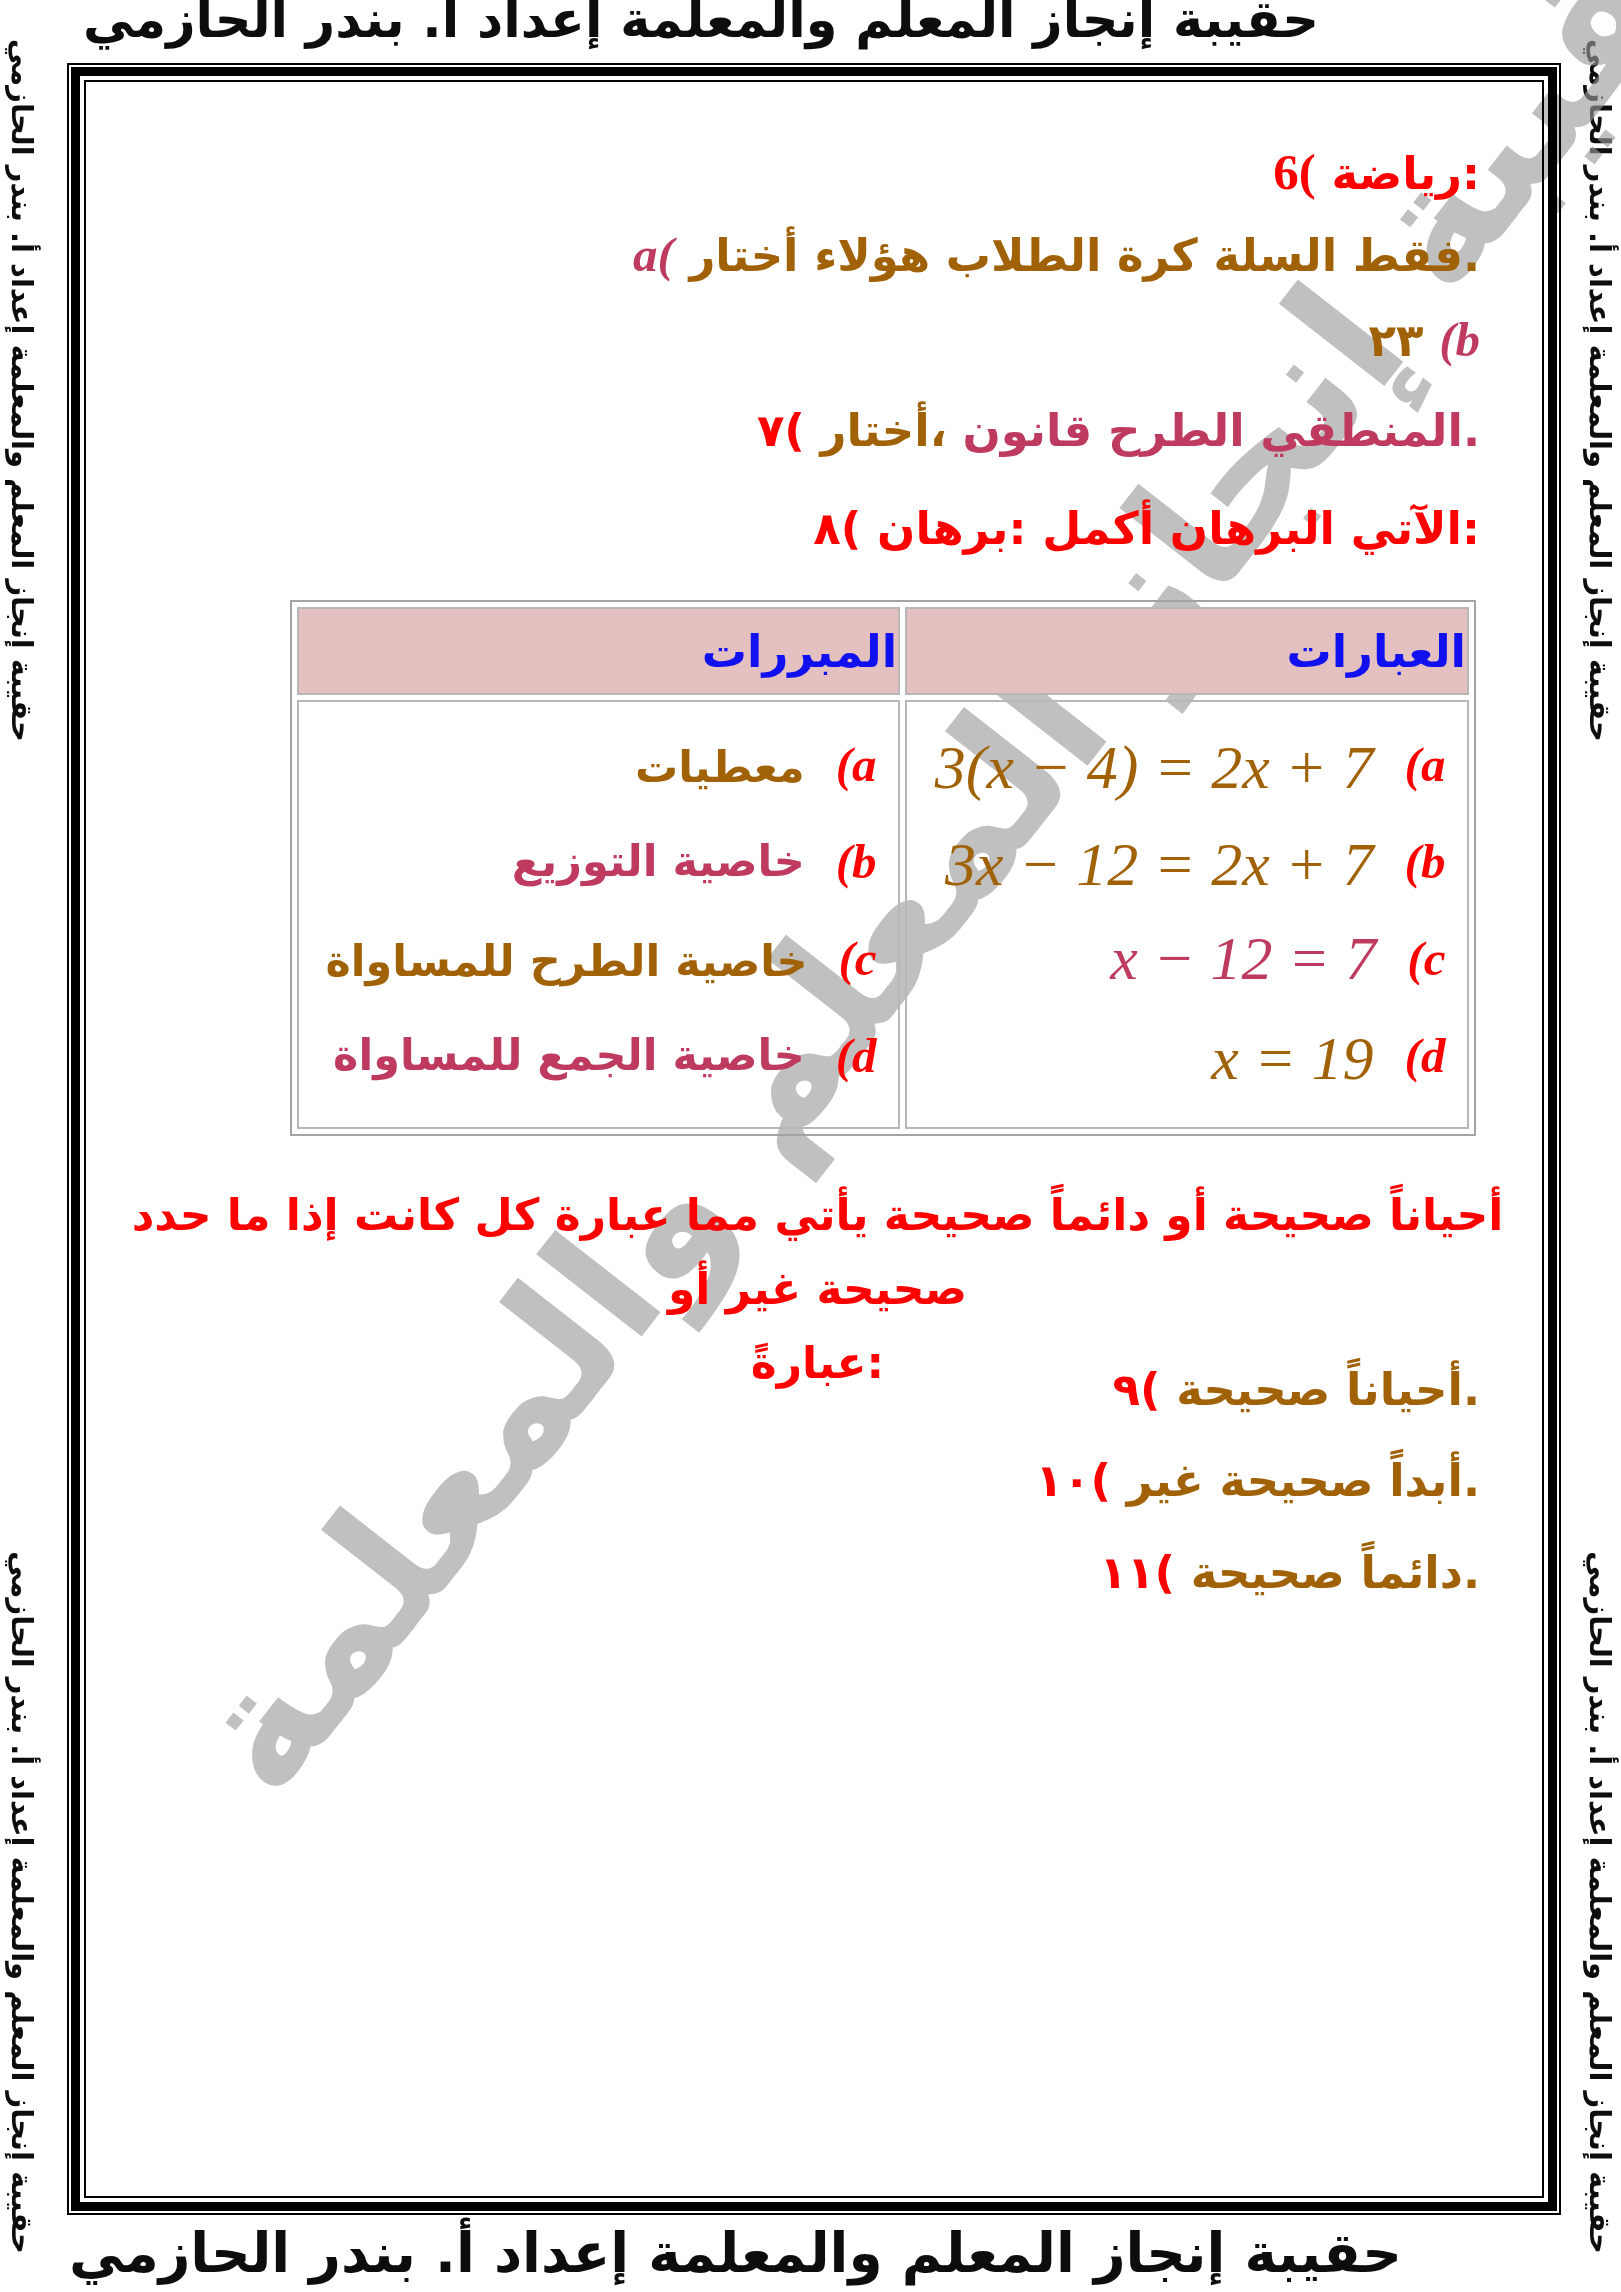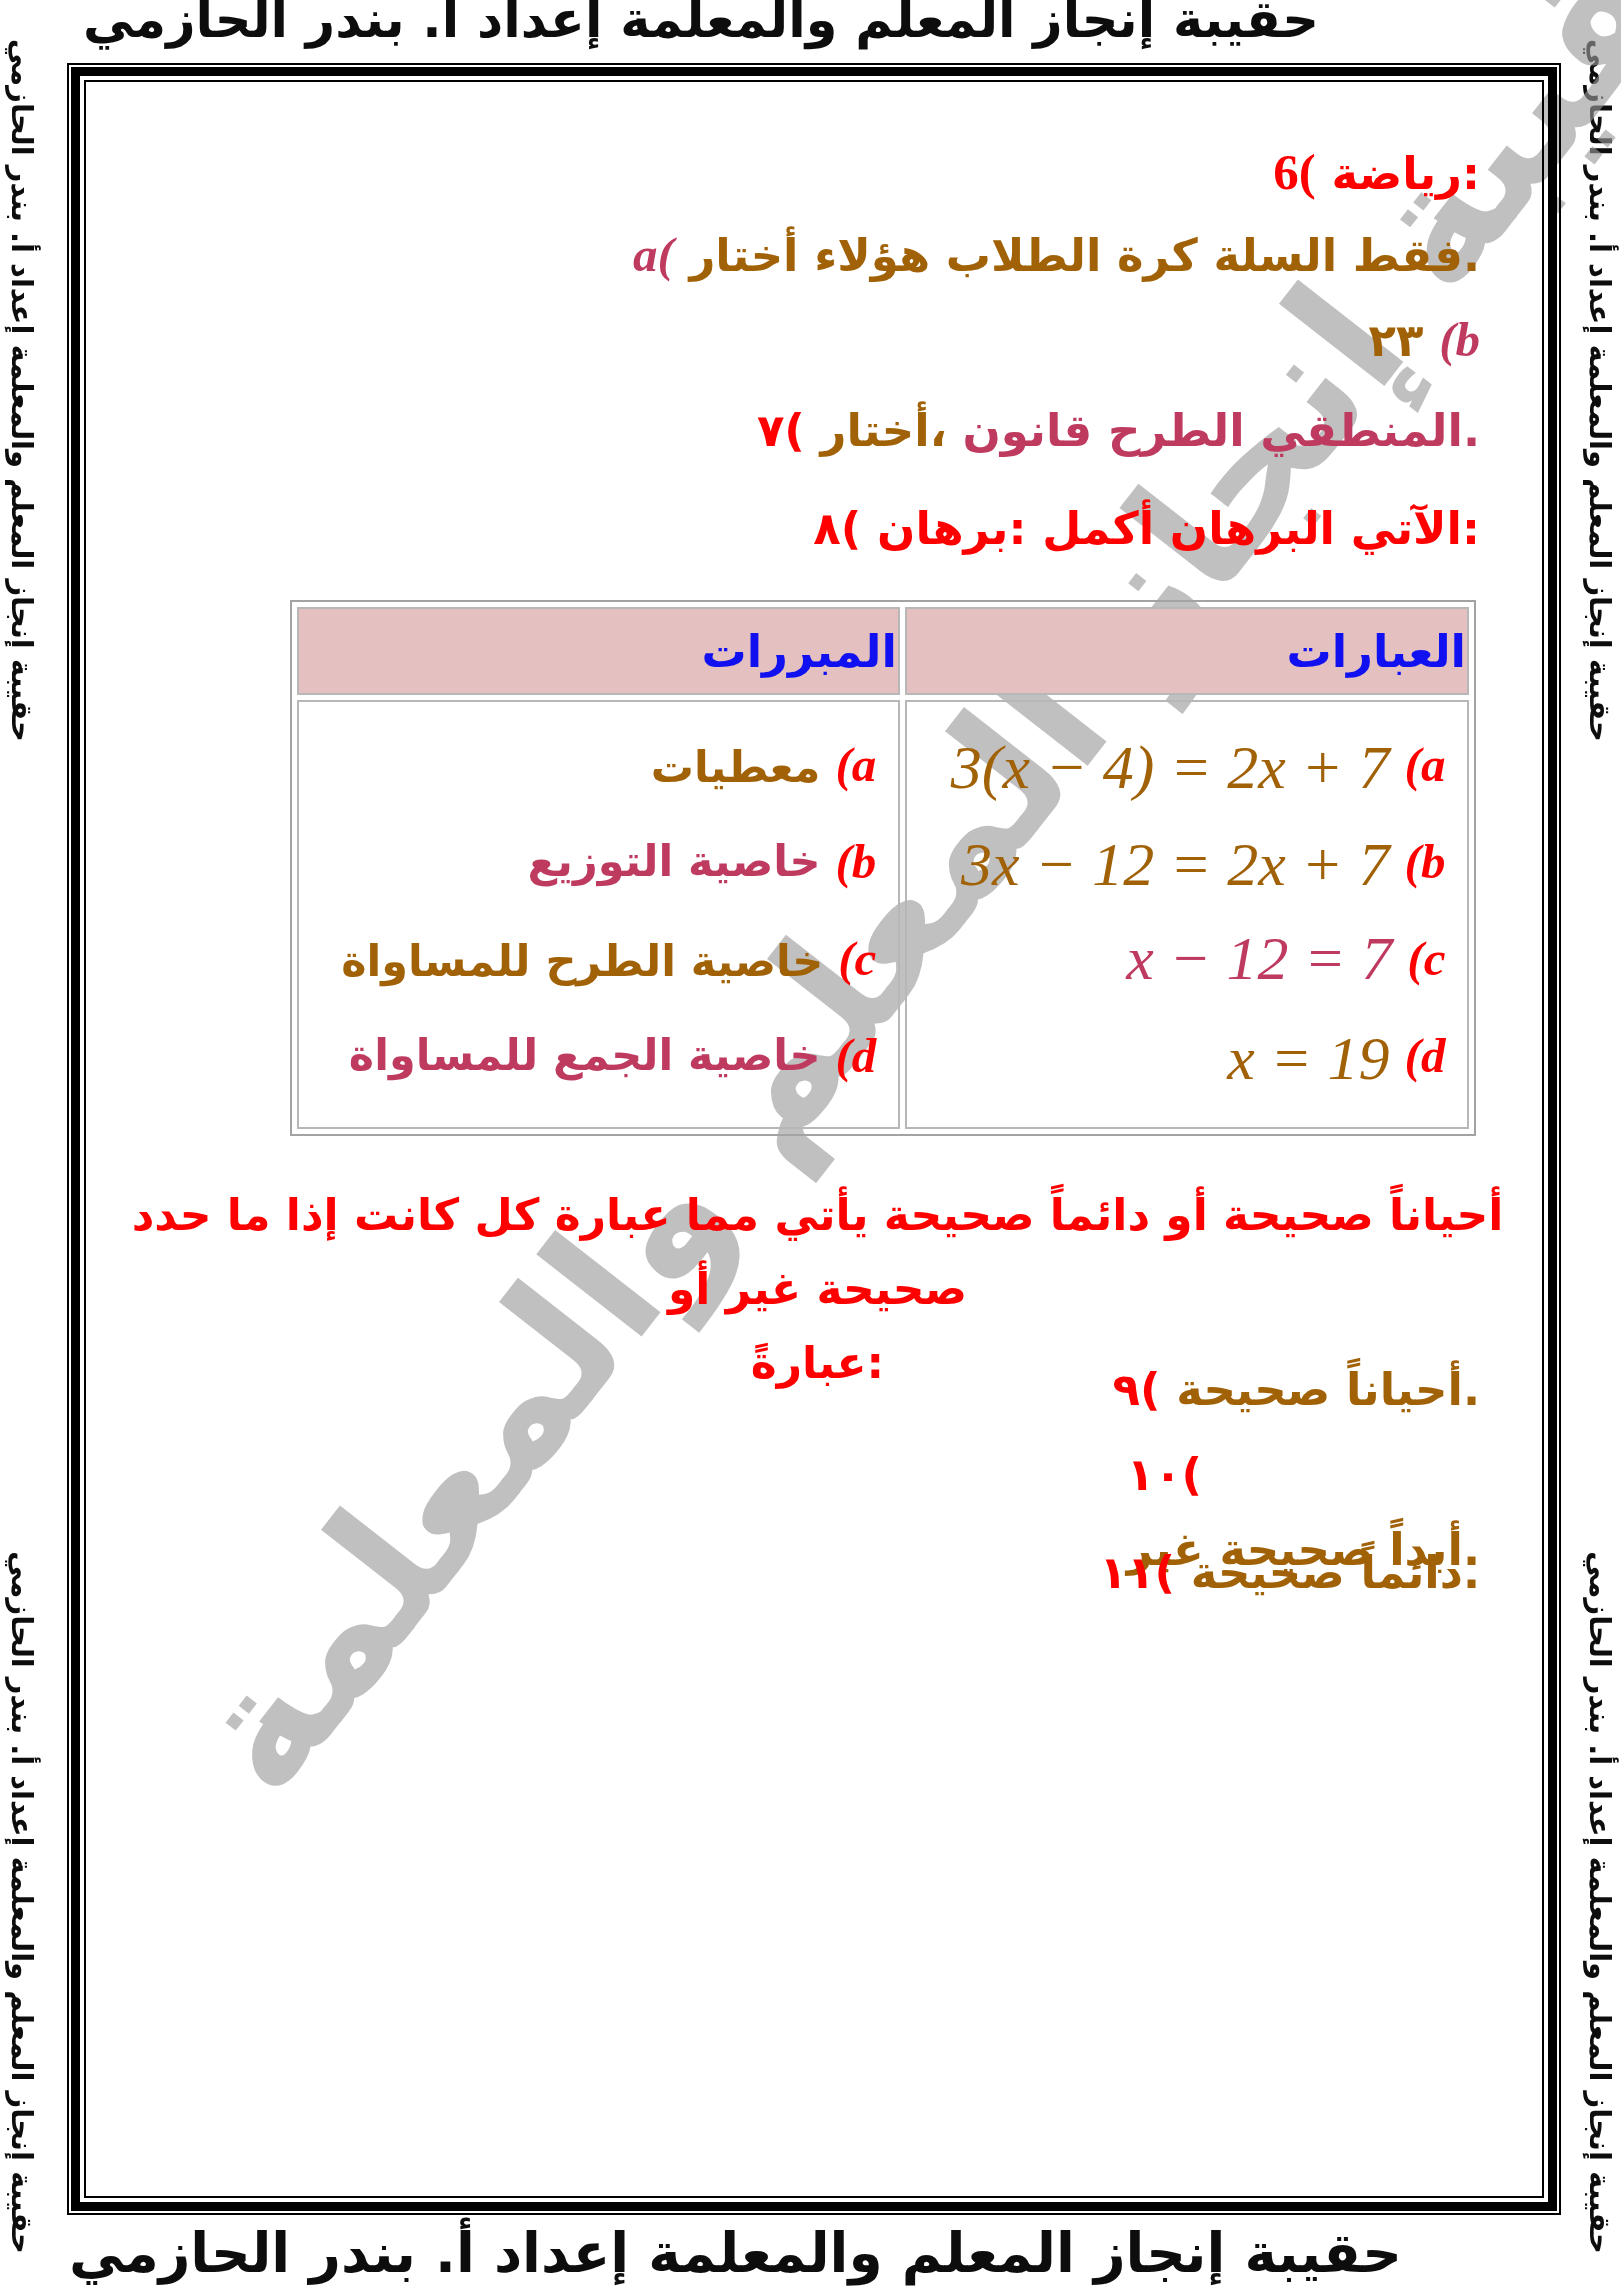--- a/index.html
+++ b/index.html
@@ -36,32 +36,32 @@
   .c-red{color:#fe0000;} .c-blue{color:#a16207;margin-top:6px;} .c-rose{color:#bf3a5f;}
   .lab-serif{font-family:"Liberation Serif",serif;font-weight:bold;}
   .lab-it{font-family:"Liberation Serif",serif;font-weight:bold;font-style:italic;font-size:49px;}
 
   .l-q6{top:143px;}  .l-q6 .lab-serif{font-size:51px;}
   .l-a{top:223px;}
   .l-b{top:308px;}
   .l-q7{top:398px;}
   .l-q8{top:502px;}
   .l-q9{top:1357px;}
-  .l-q10{top:1448px;flex-direction:column;}
+  .l-q10{top:1448px;}
   .l-q11{top:1540px;}
 
   
   .proof{position:absolute;left:290px;top:600px;width:1186px;
          border-collapse:separate;border-spacing:5.9px;border:2px solid #a3a3a3;}
   .proof td{border:2px solid #b7b7b7;vertical-align:top;}
   .proof .hd{background:#e5c0c0;height:82px;text-align:right;vertical-align:middle;
              font-size:45px;font-weight:bold;color:#1010f0;}
   .proof .body-cell{background:transparent;height:392px;padding:13.7px 21.6px 19.6px 9.8px;}
   .cell-line{height:97px;display:flex;direction:ltr;justify-content:flex-end;
-             align-items:center;gap:15px;font-weight:bold;font-size:43px;white-space:nowrap;}
+             align-items:center;gap:31px;font-weight:bold;font-size:43px;white-space:nowrap;}
   .eq{font-family:"Liberation Serif",serif;font-weight:normal;font-style:italic;
       font-size:62px;direction:ltr;unicode-bidi:isolate;}
   .reason{direction:rtl;unicode-bidi:isolate;}
   .col-reasons{width:600px;} .col-statements{width:563px;}
 
   
   .para{position:absolute;left:108px;right:94px;top:1178px;direction:ltr;
         text-align:center;color:#fe0000;font-weight:bold;font-size:44px;line-height:74px;}
 </style>
 </head>

